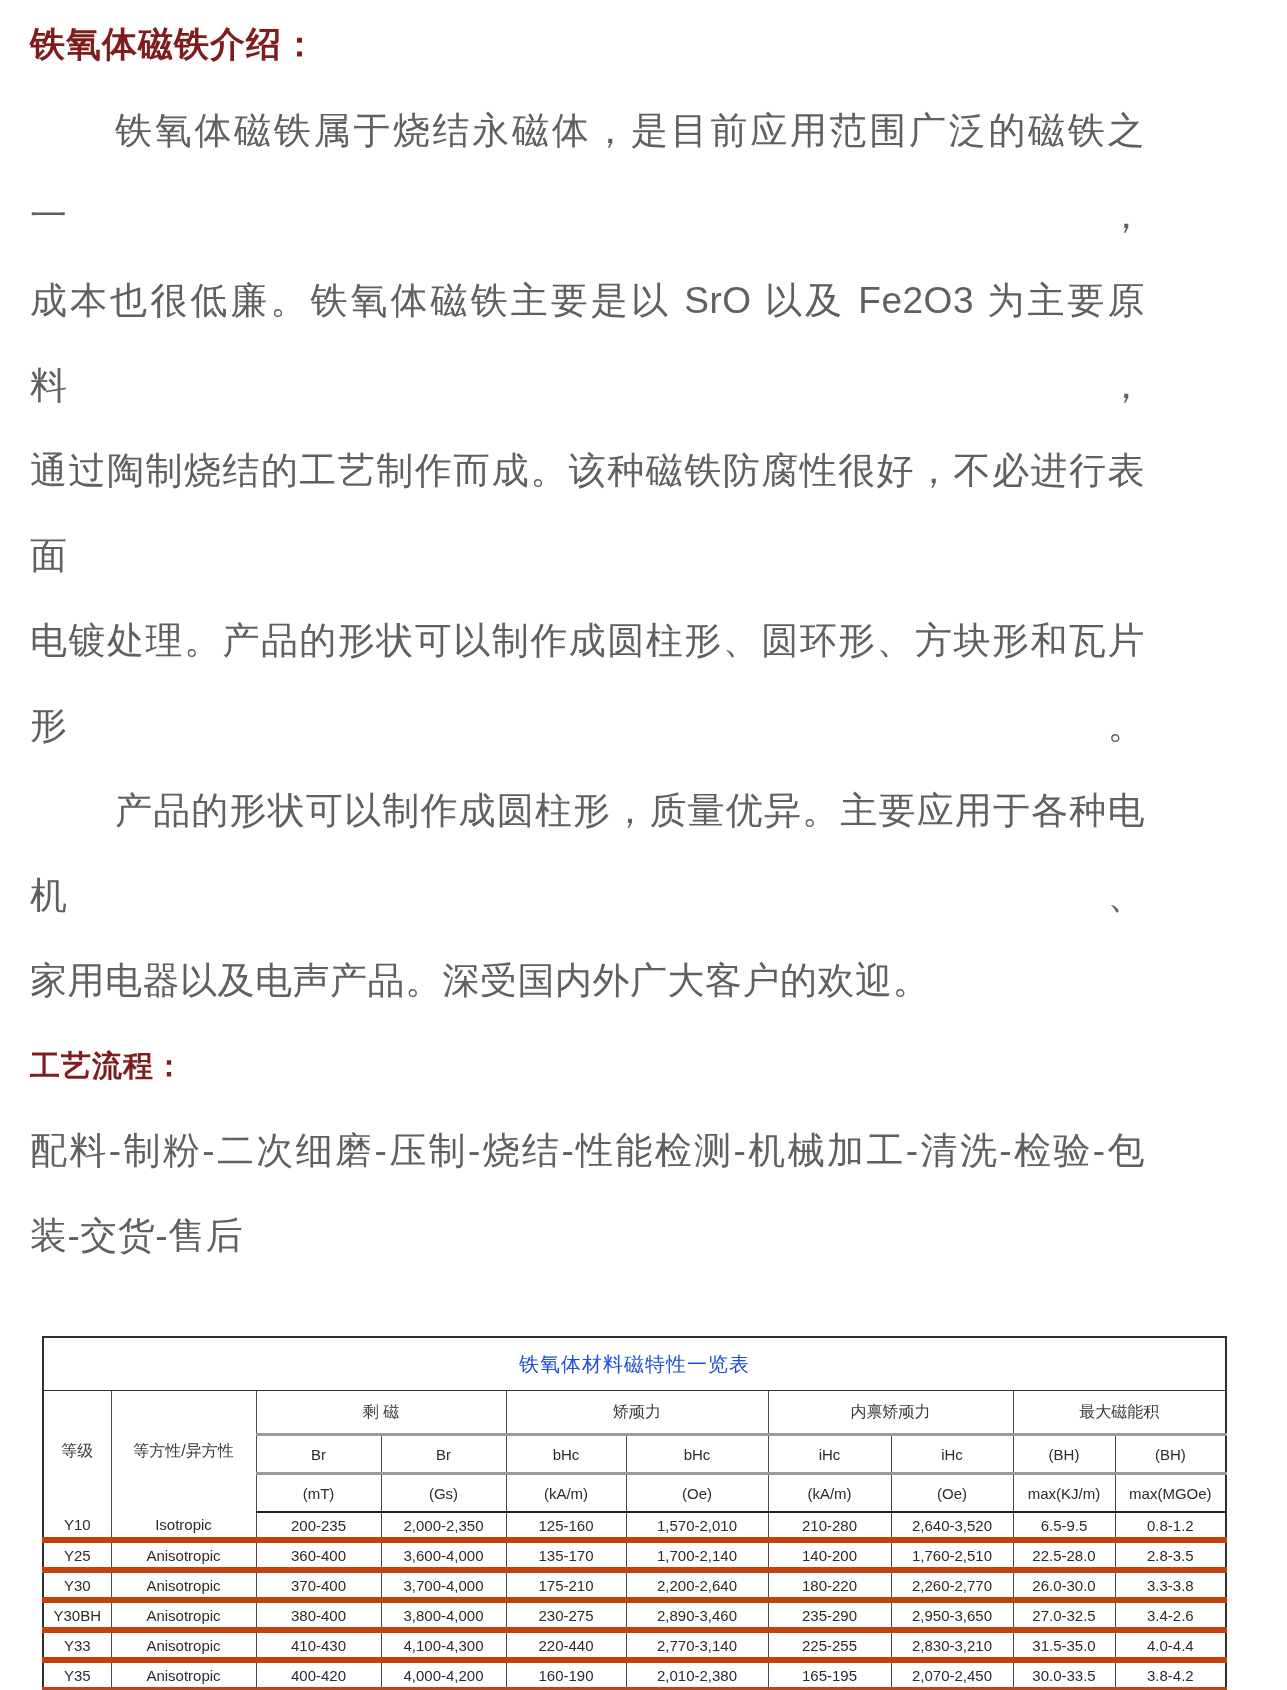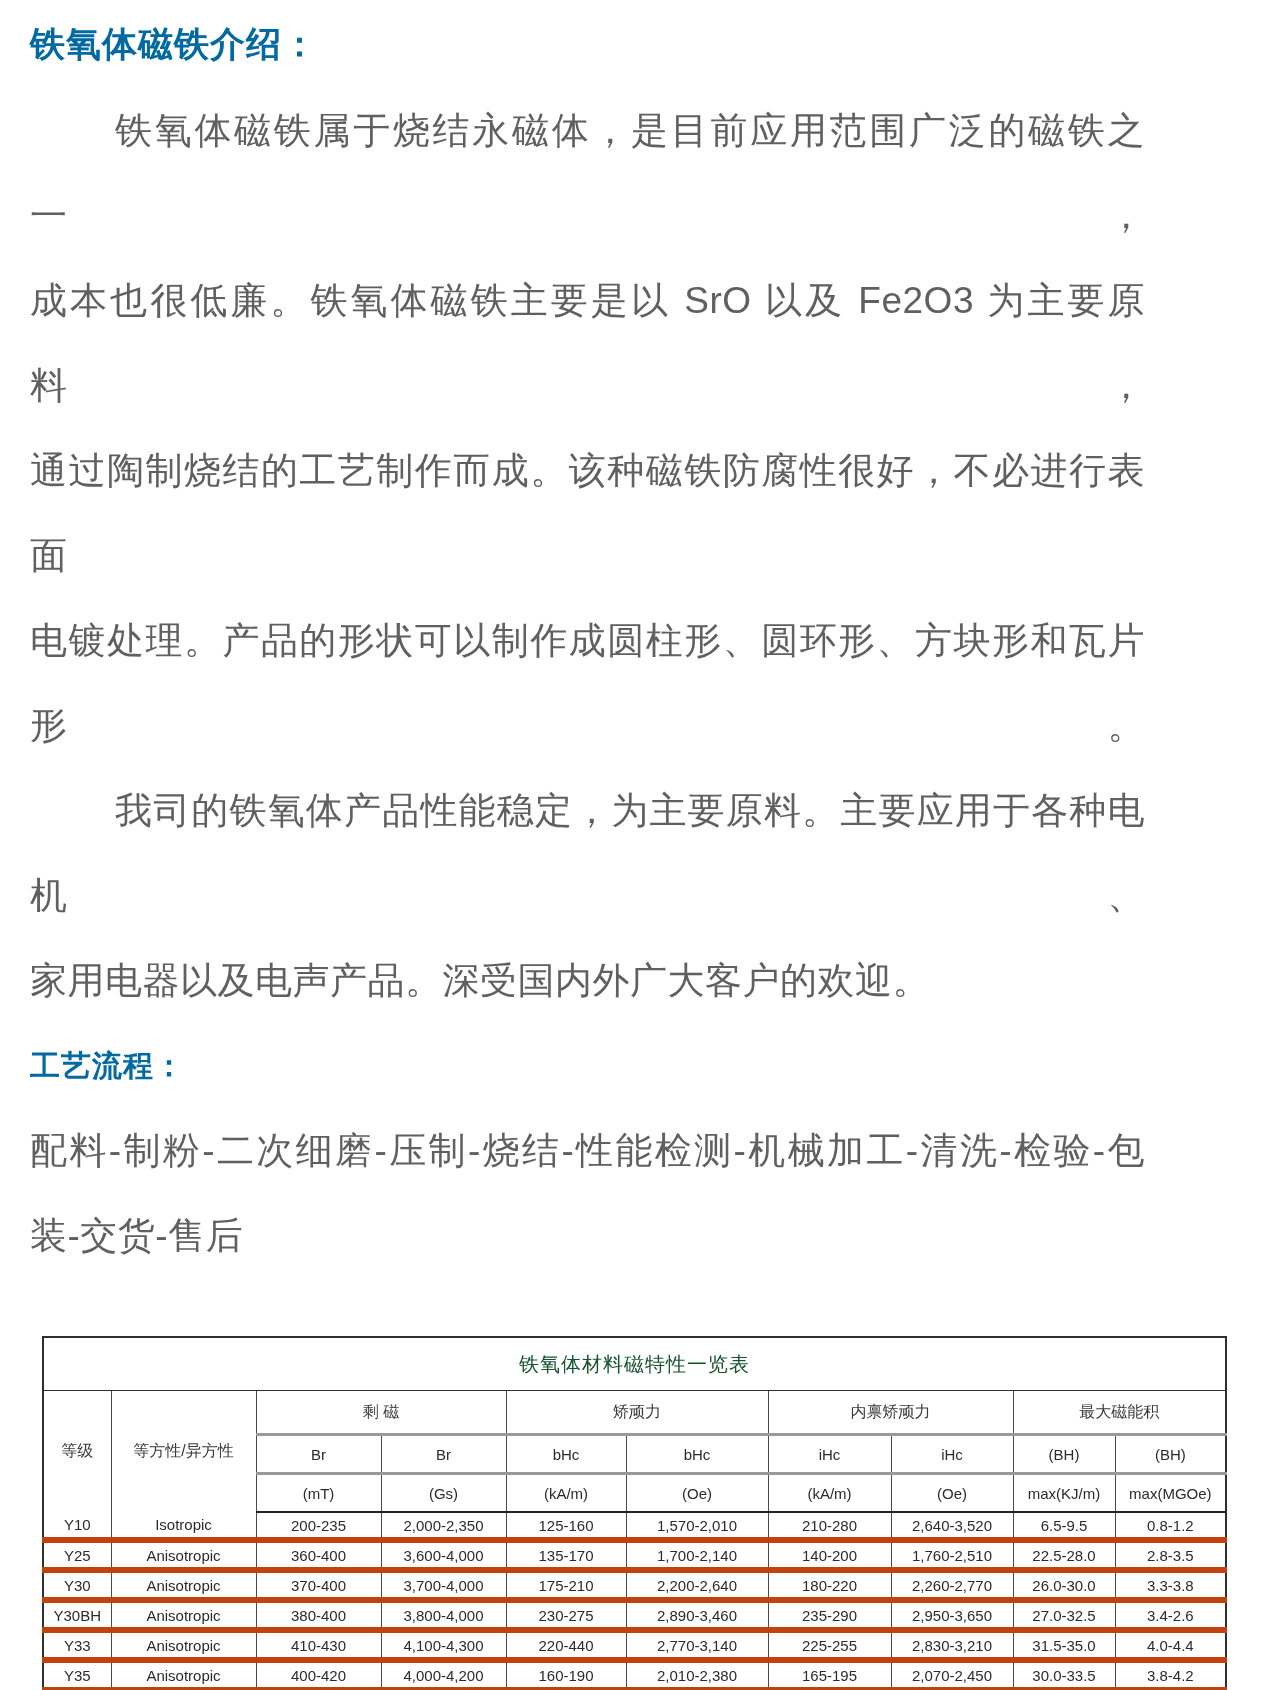--- a/index.html
+++ b/index.html
@@ -5,21 +5,21 @@
   html, body { margin: 0; padding: 0; background: #ffffff; }
   body {
     width: 1287px; height: 1690px;
     font-family: "Liberation Sans", "DejaVu Sans", sans-serif;
     color: #5f5f5f;
     position: relative;
     box-sizing: border-box;
     padding: 20px 30px 0 30px;
   }
   .doc-heading {
-    font-size: 35px; font-weight: bold; color: #0369a1;
+    font-size: 35px; font-weight: bold; color: #7f1d1d;
     line-height: 48px; letter-spacing: 1px;
   }
   .body-line {
     font-size: 37px; line-height: 85px; color: #606060;
     white-space: nowrap; letter-spacing: 0.5px;
     width: 1115px;
   }
   .jline { text-align: justify; text-align-last: justify; white-space: normal; }
   .indent { text-indent: 85px; }
   .para1 { margin-top: 20px; }
@@ -32,21 +32,21 @@
     color: #2b2b2b;
     border: 2px solid #2f2f2f;
   }
   .spec-table td {
     border-left: 1px solid #4a4a4a;
     border-right: 1px solid #4a4a4a;
     text-align: center; vertical-align: middle;
     padding: 0 2px; overflow: hidden;
   }
   .row-title td {
-    font-size: 20px; color: #14532d;
+    font-size: 20px; color: #1d4ed8;
     height: 52px;
     border-bottom: 1.5px solid #2f2f2f;
     letter-spacing: 1px;
   }
   .row-groups td { height: 42px; font-size: 16px; color: #3a3a3a; }
   .row-groups td.gcell { border-bottom: 3px solid #9a9a9a; }
   .row-sub td { height: 36px; font-size: 15px; }
   .row-sub td.scell { border-bottom: 3px solid #9a9a9a; margin-top: 39px; }
   .row-units td { height: 36px; font-size: 15px; border-bottom: 2.5px solid #222; }
   .spec-table tbody td {
@@ -61,21 +61,21 @@
 <div class="doc-heading">铁氧体磁铁介绍：</div>
 
 <div class="para1">
   <div class="body-line jline indent">铁氧体磁铁属于烧结永磁体，是目前应用范围广泛的磁铁之一，</div>
   <div class="body-line jline">成本也很低廉。铁氧体磁铁主要是以 SrO 以及 Fe2O3 为主要原料，</div>
   <div class="body-line jline">通过陶制烧结的工艺制作而成。该种磁铁防腐性很好，不必进行表面</div>
   <div class="body-line jline">电镀处理。产品的形状可以制作成圆柱形、圆环形、方块形和瓦片形。</div>
 </div>
 
 <div>
-  <div class="body-line jline indent">我司的铁氧体产品性能稳定，为主要原料。主要应用于各种电机、</div>
+  <div class="body-line jline indent">产品的形状可以制作成圆柱形，质量优异。主要应用于各种电机、</div>
   <div class="body-line">家用电器以及电声产品。深受国内外广大客户的欢迎。</div>
 </div>
 
 <div class="doc-heading section-heading">工艺流程：</div>
 
 <div>
   <div class="body-line jline">配料-制粉-二次细磨-压制-烧结-性能检测-机械加工-清洗-检验-包</div>
   <div class="body-line">装-交货-售后</div>
 </div>
 

